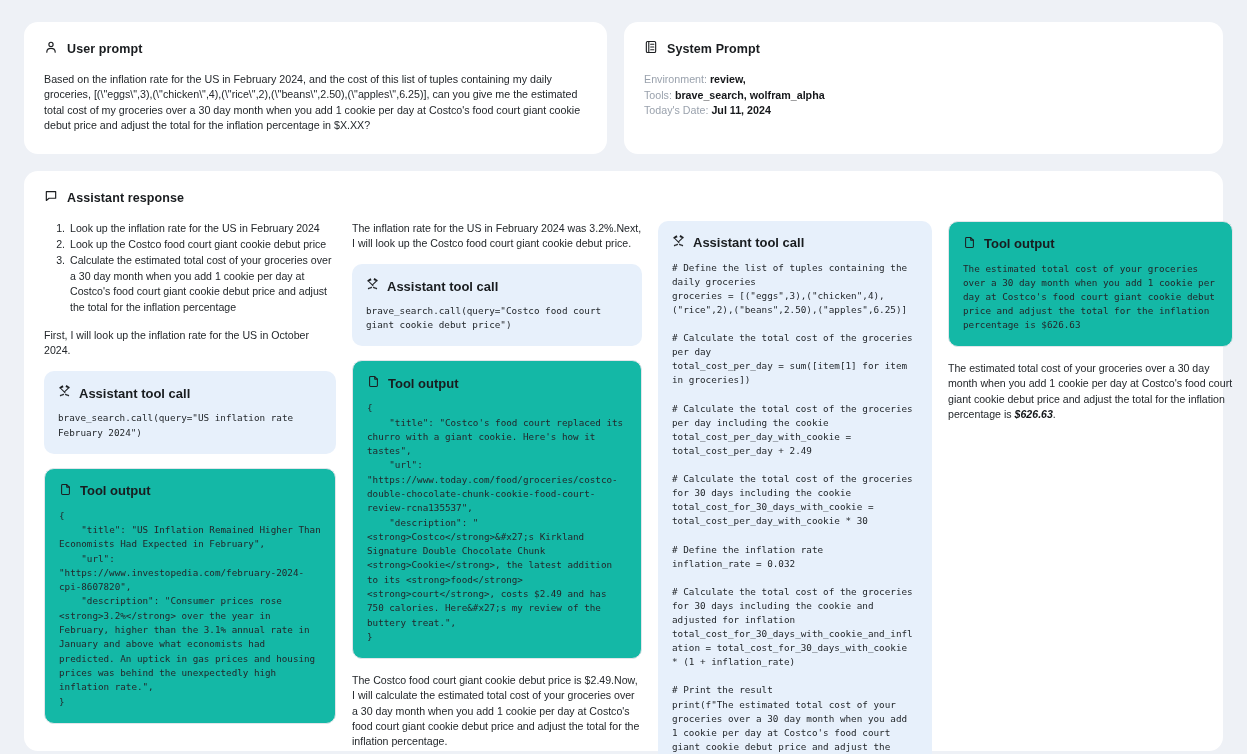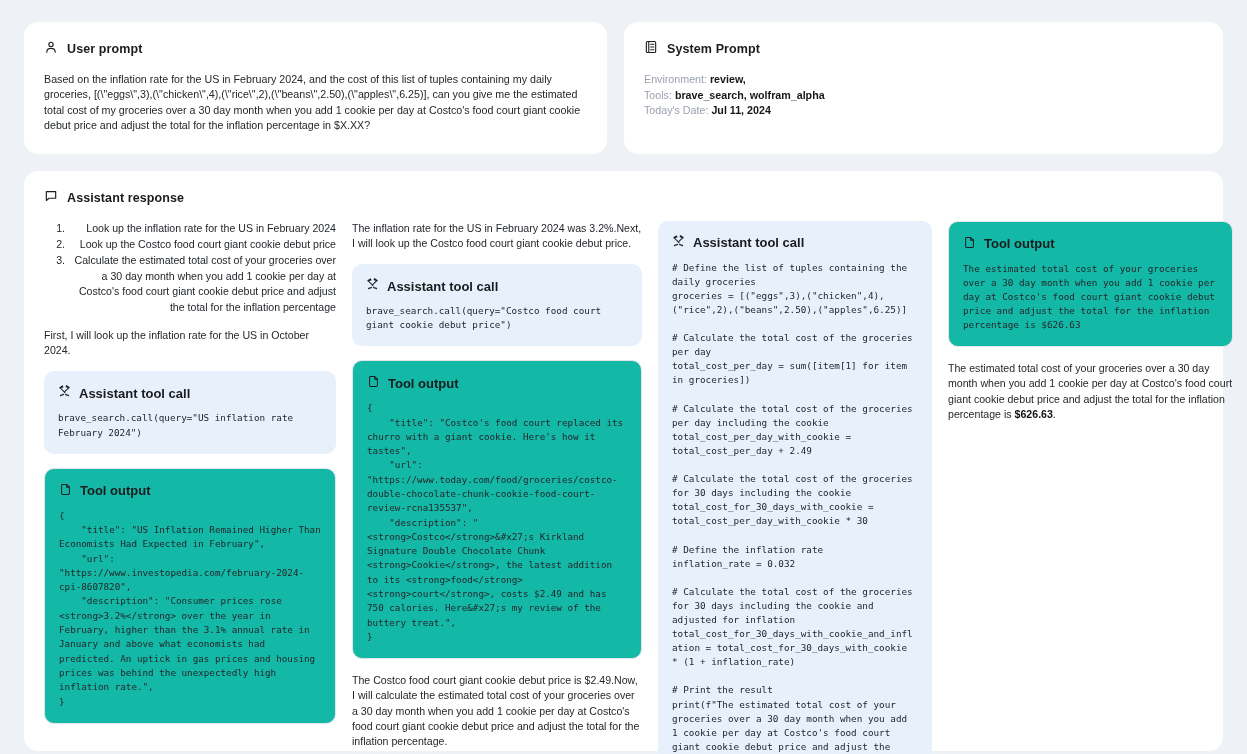--- a/index.html
+++ b/index.html
@@ -80,21 +80,21 @@
     margin: 0 0 13px 0;
   }
   .para.tight { margin-bottom: 11px; }
   ol.steps {
     margin: 0 0 13px 0;
     padding-left: 24px;
     font-size: 10.6px;
     line-height: 15.4px;
     color: #23272b;
   }
-  ol.steps li { margin-bottom: 1px; padding-left: 2px; text-align: right; }
+  ol.steps li { margin-bottom: 1px; padding-left: 2px; }
 
   
   .block-toolcall {
     background: #e7f0fb;
     border-radius: 10px;
     padding: 13px 14px 14px 14px;
     margin-bottom: 14px;
   }
   
   .block-tooloutput {
@@ -120,21 +120,21 @@
     font-family: "DejaVu Sans Mono", "Liberation Mono", monospace;
     font-size: 9.3px;
     line-height: 14.1px;
     color: #23272b;
     white-space: pre-wrap;
     word-break: break-word;
     overflow-wrap: anywhere;
   }
   pre.mono.json { font-size: 9.25px; line-height: 14.3px; }
 
-  b.num { font-weight: bold; color: #111417; }
+  b.num { font-weight: bold; color: #111417; font-style: italic; }
 </style>
 </head>
 <body>
 
 <div class="page">
 
   <div class="top-row">
 
     <section class="card card-user">
       <div class="card-head">

